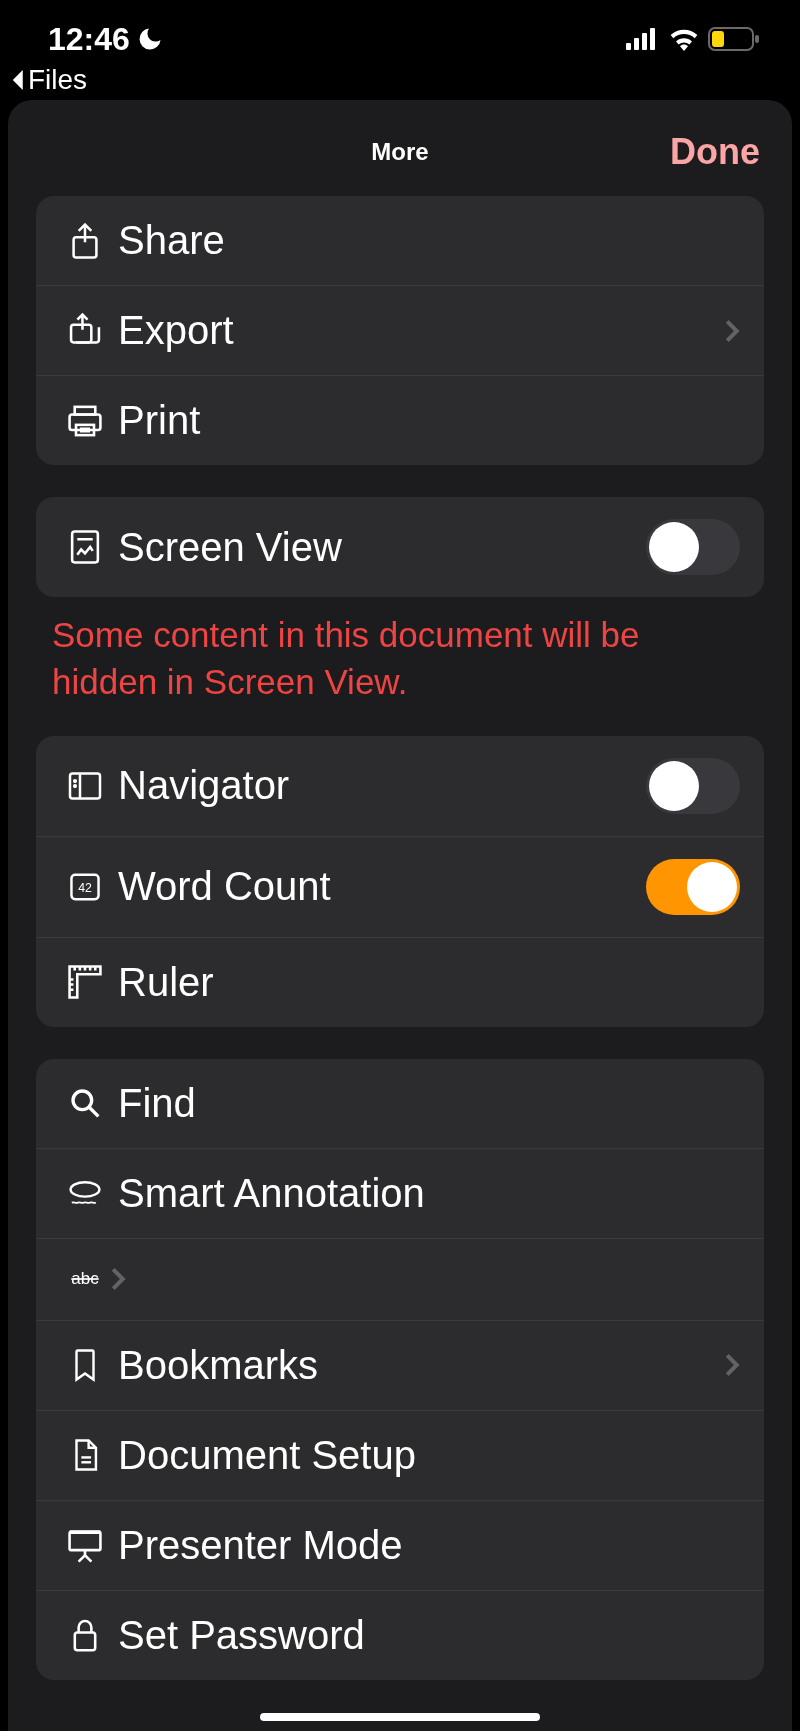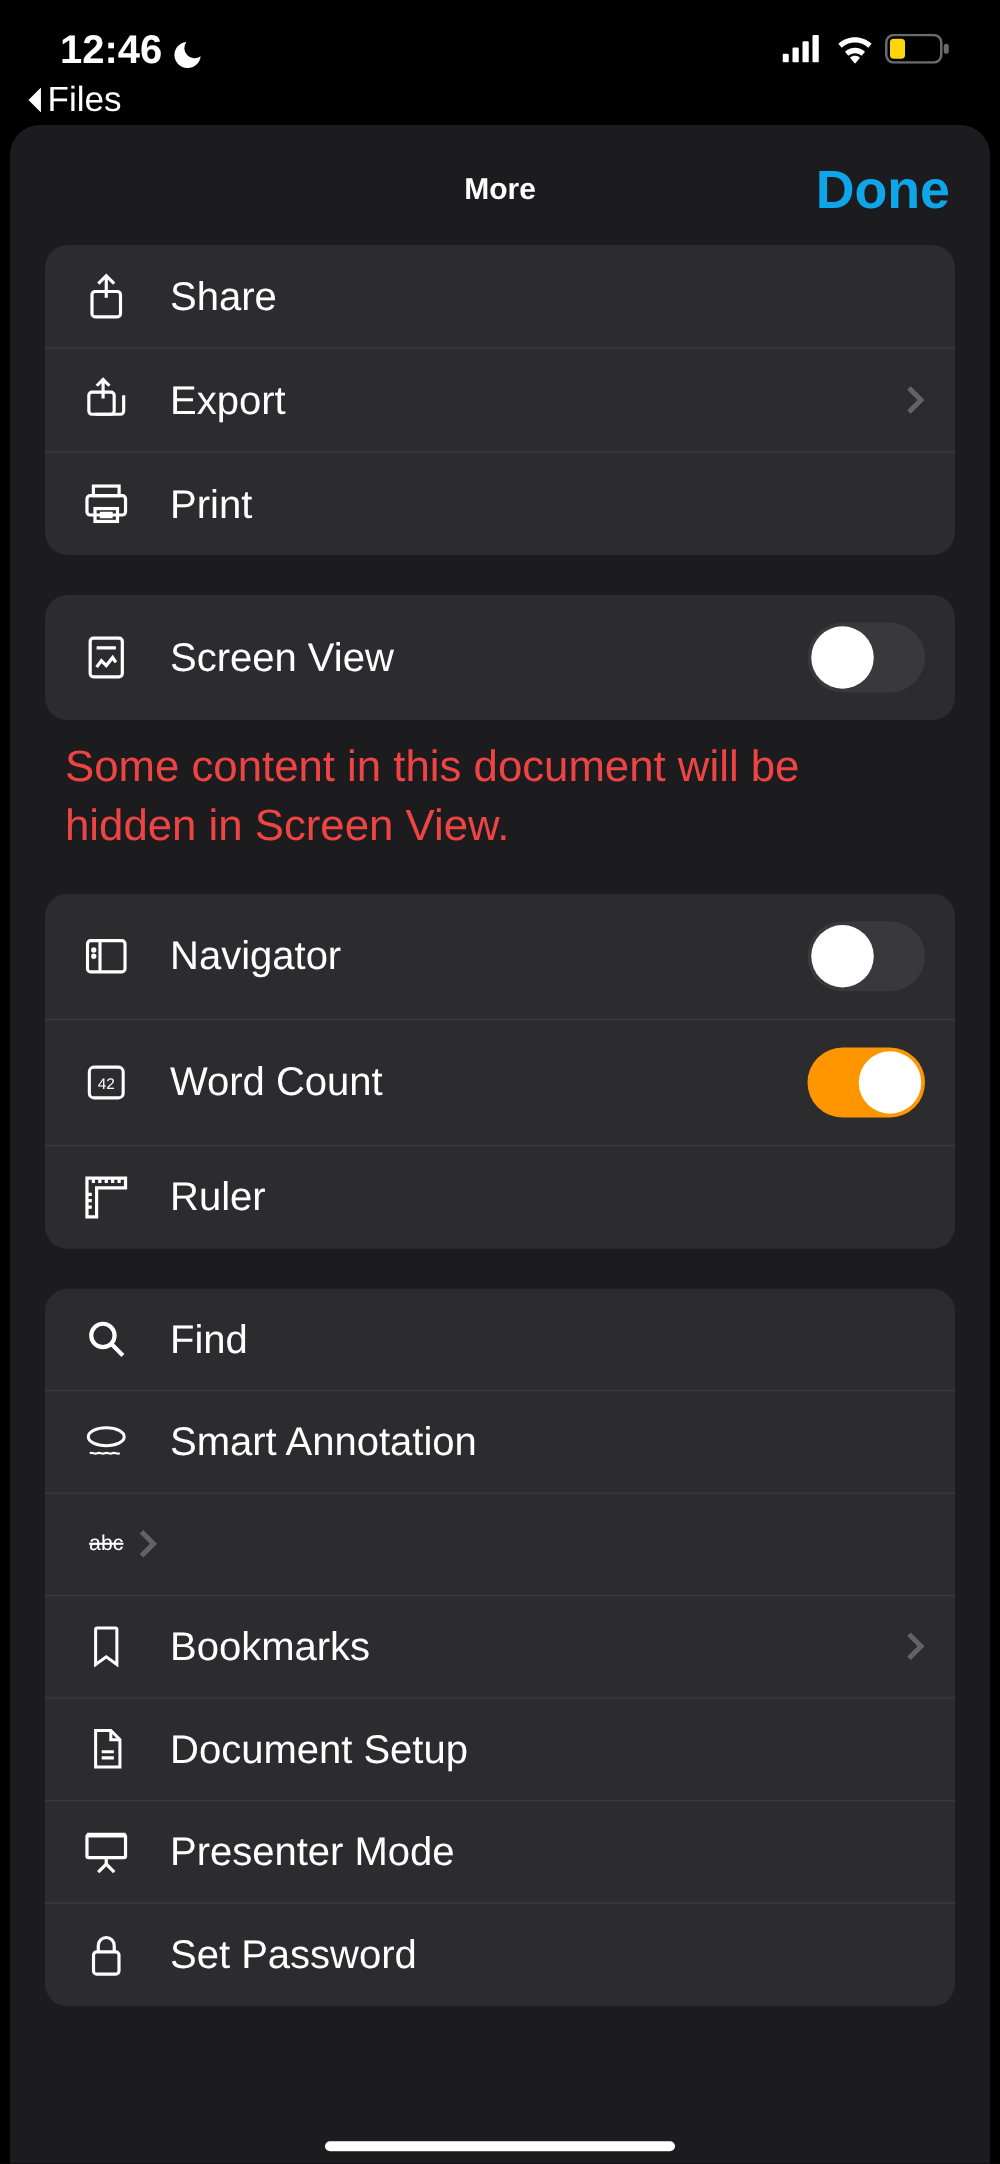--- a/index.html
+++ b/index.html
@@ -14,36 +14,36 @@
   }
   .status-bar {
     display: flex;
     justify-content: space-between;
     align-items: center;
     padding: 18px 40px 0 48px;
     height: 60px;
   }
   .status-left {
     display: flex;
-    align-items: flex-end;
+    align-items: center;
     gap: 6px;
     font-size: 32px;
     font-weight: 600;
   }
   .status-right {
     display: flex;
     align-items: center;
     gap: 8px;
   }
   .back-link {
     display: flex;
     align-items: center;
     font-size: 28px;
     color: #fff;
-    padding-left: 22px;
+    padding-left: 12px;
     margin-top: 4px;
     gap: 2px;
   }
   .sheet {
     position: absolute;
     top: 100px;
     left: 8px;
     right: 8px;
     bottom: 0;
     background: #1c1c1e;
@@ -59,23 +59,23 @@
     padding: 18px 28px 30px;
   }
   .sheet-title {
     font-size: 24px;
     font-weight: 600;
     color: #fff;
   }
   .done-btn {
     position: absolute;
     right: 32px;
-    font-size: 43px;
+    font-size: 36px;
     font-weight: 600;
-    color: #0ea5e9;
+    color: #fca5a5;
   }
   .group {
     background: #2c2c2e;
     margin: 0 28px 32px;
     border-radius: 18px;
     overflow: hidden;
   }
   .row {
     display: flex;
     align-items: center;
@@ -85,24 +85,24 @@
   }
   .row:last-child { border-bottom: none; }
   .row-icon {
     width: 50px;
     display: flex;
     justify-content: center;
     align-items: flex-start;
     flex-shrink: 0;
   }
   .row-label {
-    font-size: 32px;
+    font-size: 40px;
     color: #fff;
     flex: 1;
-    margin-left: 26px;
+    margin-left: 8px;
   }
   .chevron {
     color: #636366;
     flex-shrink: 0;
   }
   .toggle {
     width: 94px;
     height: 56px;
     border-radius: 28px;
     position: relative;

